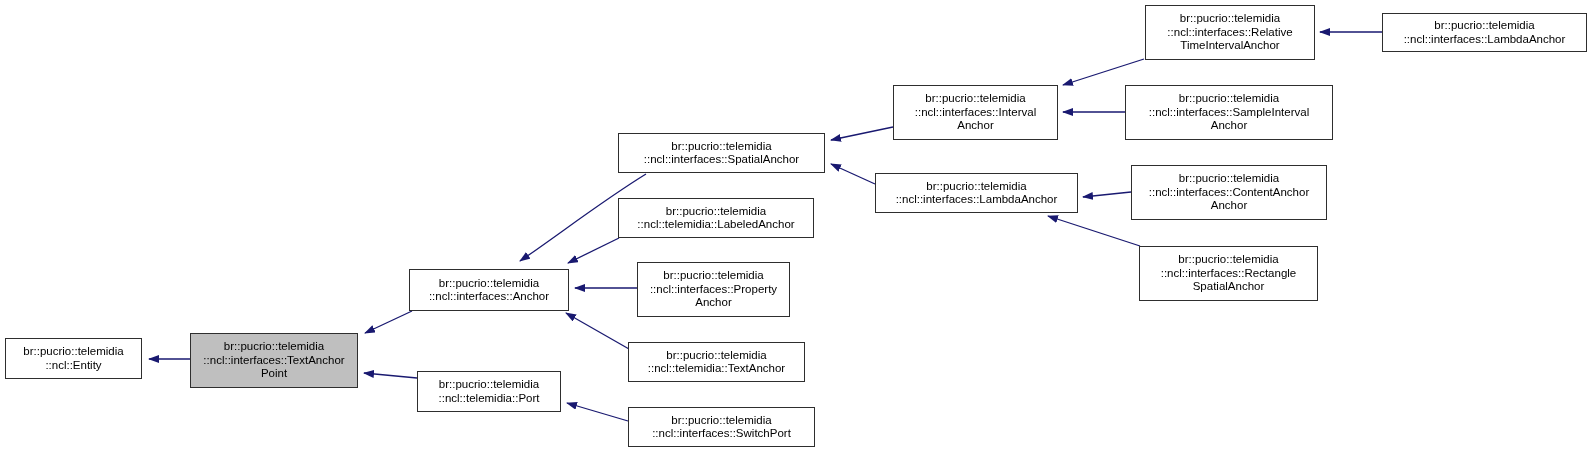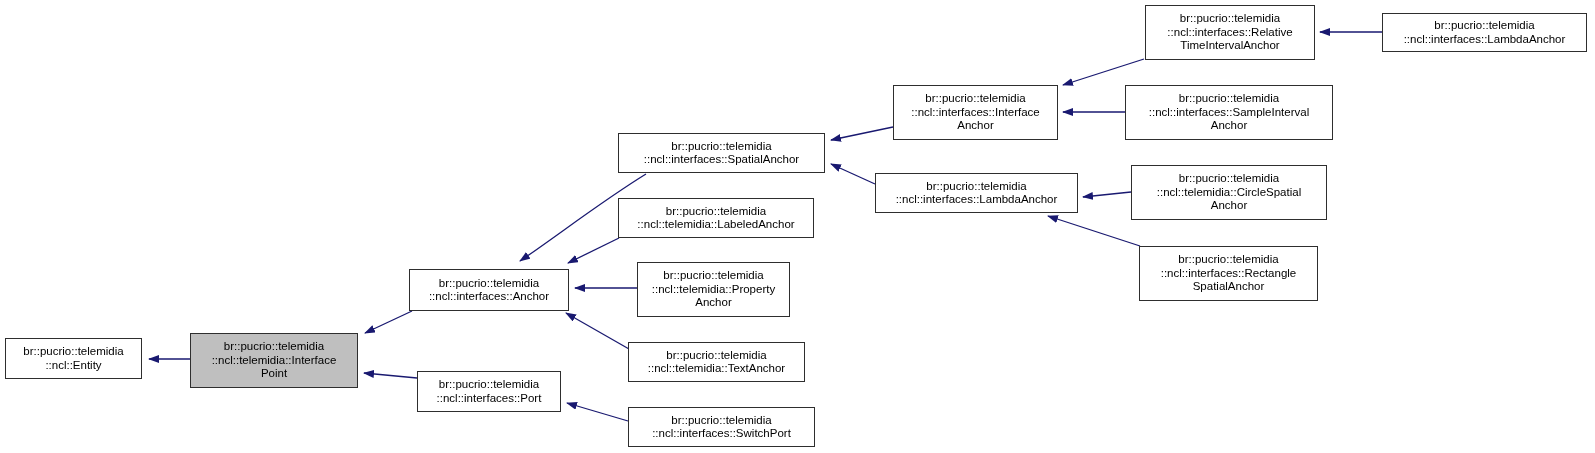--- a/index.html
+++ b/index.html
@@ -69,63 +69,63 @@
     <path class="edge" d="M1140,246 L1048,216" marker-end="url(#arrow)"></path>
   </svg>
 
   <div class="node" style="left:5px;top:338px;width:137px;height:41px">
     <span class="line">br::pucrio::telemidia</span>
     <span class="line">::ncl::Entity</span>
   </div>
 
   <div class="node highlighted" style="left:190px;top:333px;width:168px;height:55px">
     <span class="line">br::pucrio::telemidia</span>
-    <span class="line">::ncl::telemidia::Interface</span>
+    <span class="line">::ncl::interfaces::TextAnchor</span>
     <span class="line">Point</span>
   </div>
 
   <div class="node" style="left:409px;top:269px;width:160px;height:42px">
     <span class="line">br::pucrio::telemidia</span>
     <span class="line">::ncl::interfaces::Anchor</span>
   </div>
 
   <div class="node" style="left:417px;top:371px;width:144px;height:41px">
     <span class="line">br::pucrio::telemidia</span>
-    <span class="line">::ncl::interfaces::Port</span>
+    <span class="line">::ncl::telemidia::Port</span>
   </div>
 
   <div class="node" style="left:618px;top:133px;width:207px;height:40px">
     <span class="line">br::pucrio::telemidia</span>
     <span class="line">::ncl::interfaces::SpatialAnchor</span>
   </div>
 
   <div class="node" style="left:618px;top:198px;width:196px;height:40px">
     <span class="line">br::pucrio::telemidia</span>
     <span class="line">::ncl::telemidia::LabeledAnchor</span>
   </div>
 
   <div class="node" style="left:637px;top:262px;width:153px;height:55px">
     <span class="line">br::pucrio::telemidia</span>
-    <span class="line">::ncl::telemidia::Property</span>
+    <span class="line">::ncl::interfaces::Property</span>
     <span class="line">Anchor</span>
   </div>
 
   <div class="node" style="left:628px;top:342px;width:177px;height:40px">
     <span class="line">br::pucrio::telemidia</span>
     <span class="line">::ncl::telemidia::TextAnchor</span>
   </div>
 
   <div class="node" style="left:628px;top:407px;width:187px;height:40px">
     <span class="line">br::pucrio::telemidia</span>
     <span class="line">::ncl::interfaces::SwitchPort</span>
   </div>
 
   <div class="node" style="left:893px;top:85px;width:165px;height:55px">
     <span class="line">br::pucrio::telemidia</span>
-    <span class="line">::ncl::interfaces::Interface</span>
+    <span class="line">::ncl::interfaces::Interval</span>
     <span class="line">Anchor</span>
   </div>
 
   <div class="node" style="left:875px;top:173px;width:203px;height:40px">
     <span class="line">br::pucrio::telemidia</span>
     <span class="line">::ncl::interfaces::LambdaAnchor</span>
   </div>
 
   <div class="node" style="left:1145px;top:5px;width:170px;height:55px">
     <span class="line">br::pucrio::telemidia</span>
@@ -139,21 +139,21 @@
   </div>
 
   <div class="node" style="left:1125px;top:85px;width:208px;height:55px">
     <span class="line">br::pucrio::telemidia</span>
     <span class="line">::ncl::interfaces::SampleInterval</span>
     <span class="line">Anchor</span>
   </div>
 
   <div class="node" style="left:1131px;top:165px;width:196px;height:55px">
     <span class="line">br::pucrio::telemidia</span>
-    <span class="line">::ncl::telemidia::CircleSpatial</span>
+    <span class="line">::ncl::interfaces::ContentAnchor</span>
     <span class="line">Anchor</span>
   </div>
 
   <div class="node" style="left:1139px;top:246px;width:179px;height:55px">
     <span class="line">br::pucrio::telemidia</span>
     <span class="line">::ncl::interfaces::Rectangle</span>
     <span class="line">SpatialAnchor</span>
   </div>
 
 </div>

